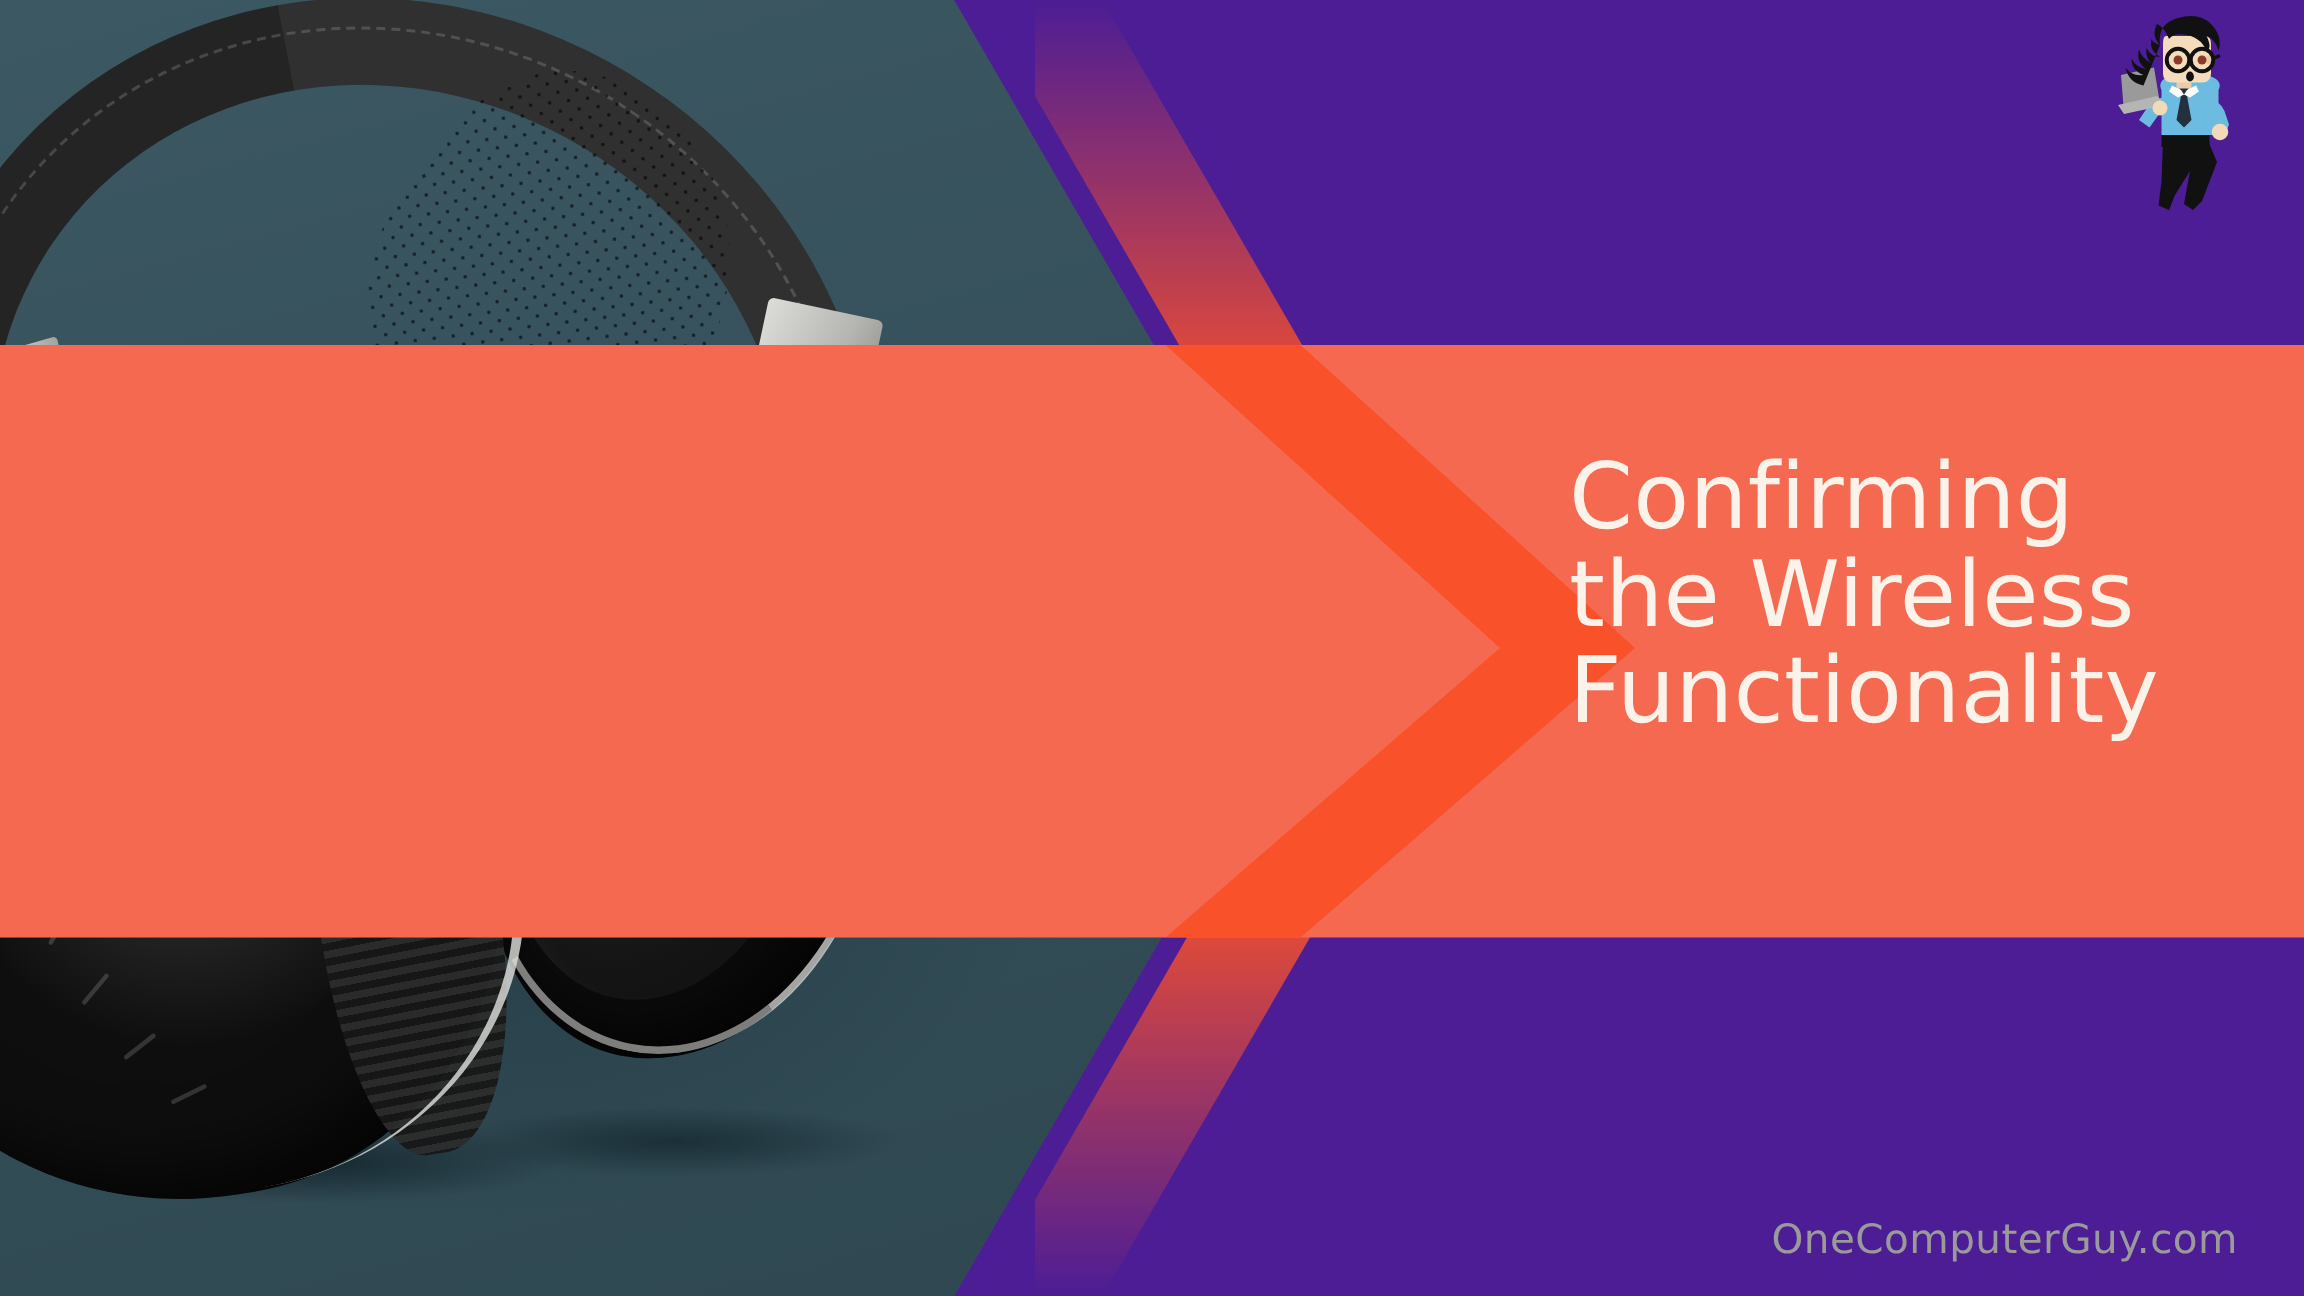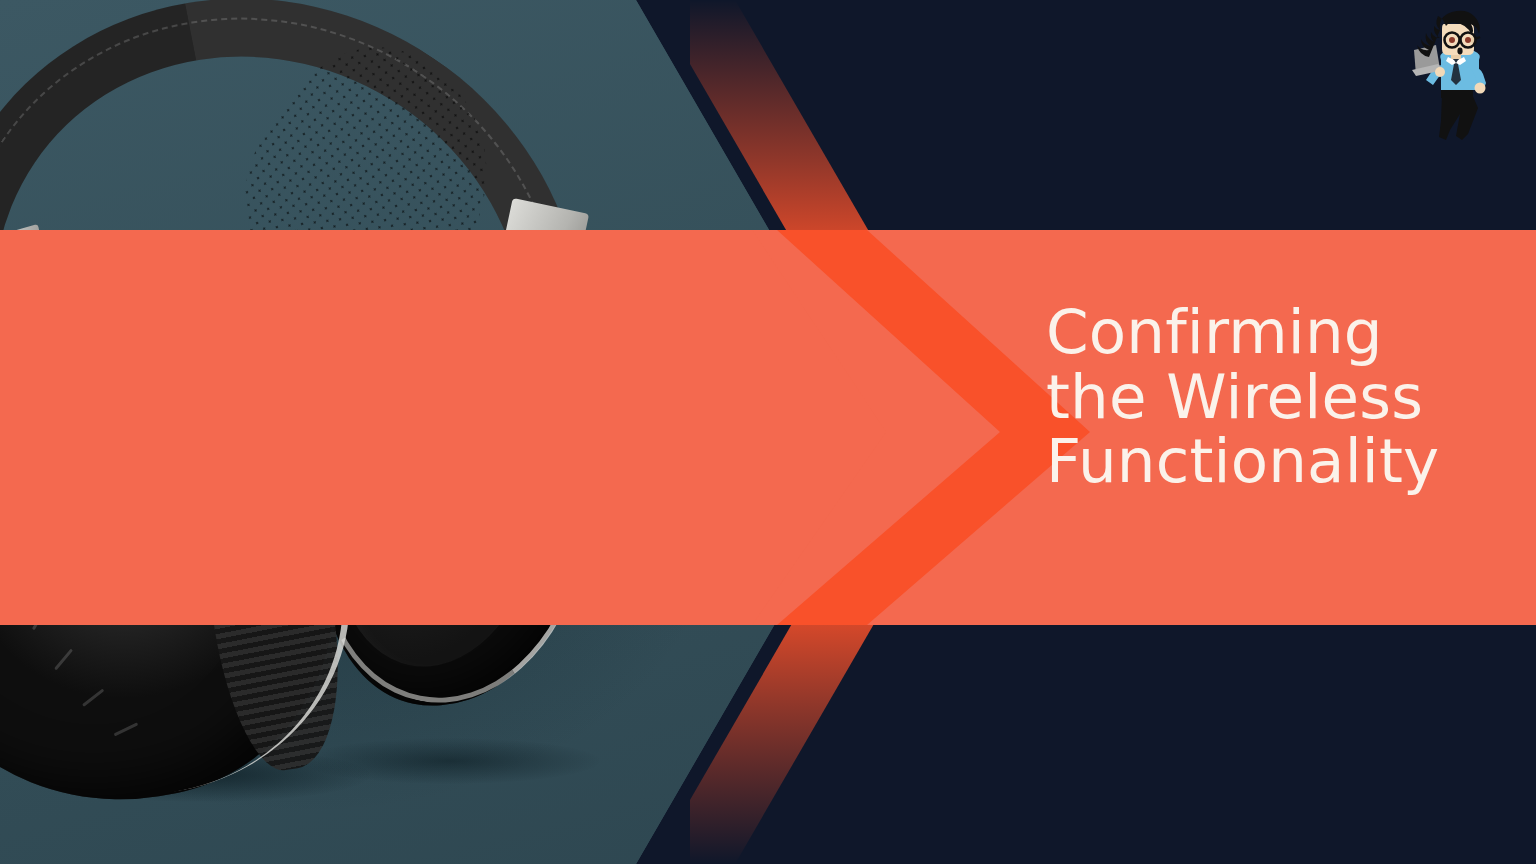--- a/index.html
+++ b/index.html
@@ -7,21 +7,21 @@
   html, body {
     width:1536px; height:864px;
     overflow:hidden;
     background:#ffffff;
     font-family:"Liberation Sans", sans-serif;
   }
 
   #banner {
     position:relative;
     width:1536px; height:864px;
-    background:#0f172a;
+    background:#4c1d95;
     overflow:hidden;
   }
 
   
   .teal-panel {
     position:absolute;
     left:0; top:0;
     width:890px; height:864px;
     background:#35505A;
     clip-path:polygon(0 0, 636px 0, 886px 432px, 636px 864px, 0 864px);
@@ -363,20 +363,21 @@
   <div class="band-over-photo"></div>
 
   <svg class="chev-stroke-band" viewBox="0 0 440 395" preserveAspectRatio="none">
     <polygon points="162,0 207,0 430,202 207,395 162,395 117,395 340,202 117,0" fill="#F9512A"></polygon>
   </svg>
 
   <div class="title">Confirming
 the Wireless
 Functionality</div>
 
+  <div class="site">OneComputerGuy.com</div>
 
   <svg class="logo" viewBox="0 0 104 136">
 
     <path d="M38 86 h30 l6 14 -10 26 -6 6 -6 -4 4 -22 -10 16 -4 10 -7 -3 2 -16 z" fill="#111111"></path>
 
     <rect x="37" y="82" width="32" height="8" fill="#111111"></rect>
 
     <path d="M37 52 q-3 -6 5 -9 l10 -3 h8 l10 3 q8 3 5 9 l0 30 h-38 z" fill="#6CBCE2"></path>
 
     <path d="M40 56 q-10 3 -14 10 l-4 6 7 5 5 -7 q4 -6 10 -7 z" fill="#6CBCE2"></path>

